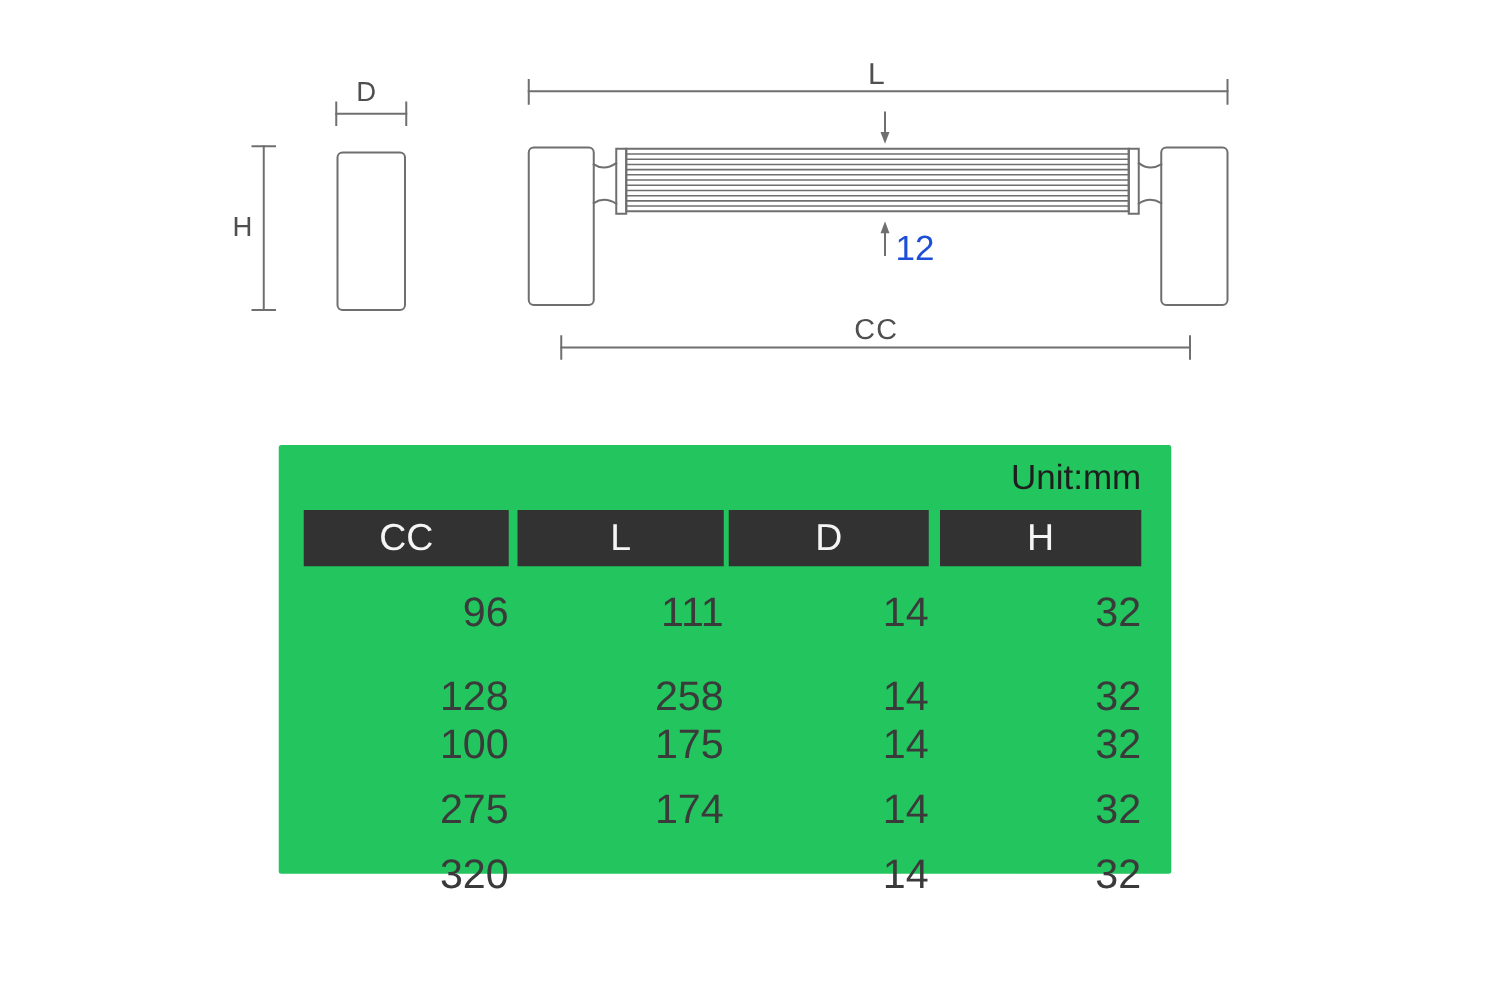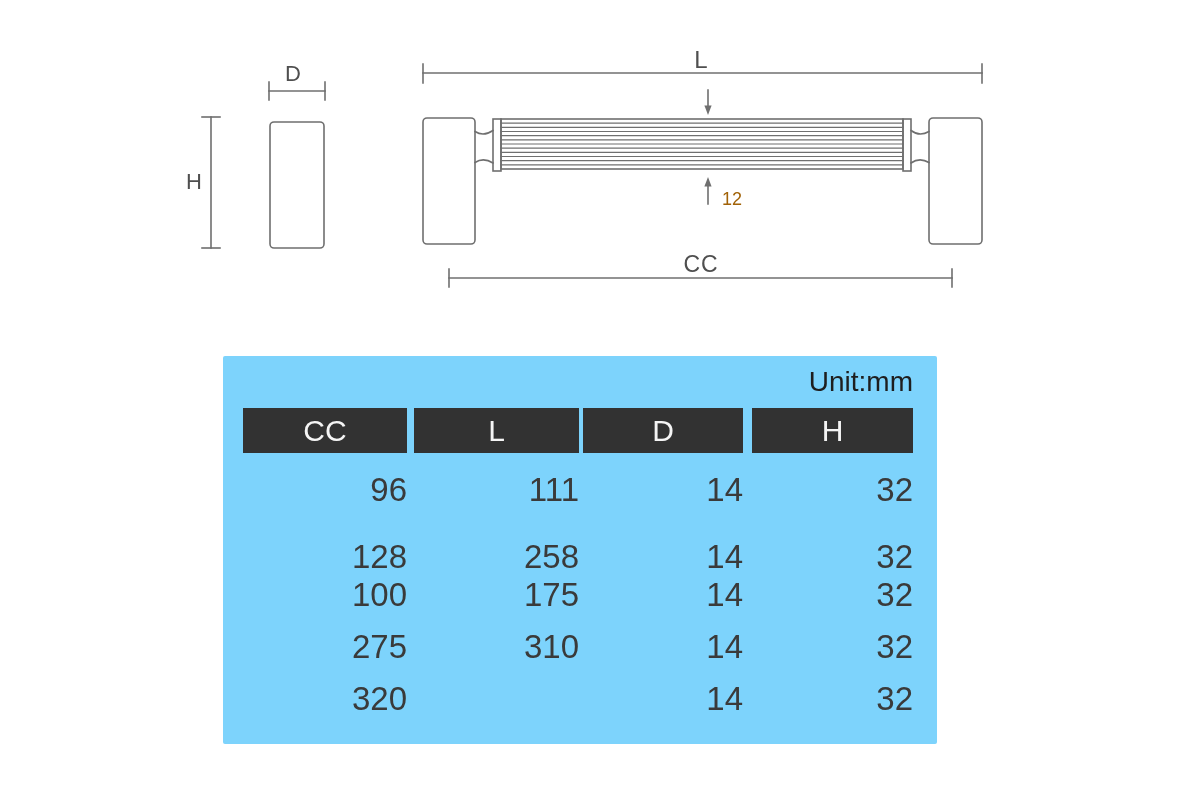--- a/index.html
+++ b/index.html
@@ -7,26 +7,26 @@
     position:relative;width:1200px;height:800px;background:#ffffff;
     font-family:"Liberation Sans","DejaVu Sans",sans-serif;overflow:hidden;
   }
   
   .drawing-svg{position:absolute;left:0;top:0;}
   .dim-label{
     position:absolute;transform:translate(-50%,-50%);
     color:#4f4f4f;font-size:22px;line-height:1;white-space:nowrap;
   }
   .dim-label.l{font-size:24px;}
-  .dim-label.dia{font-size:18px;color:#a16207;}
+  .dim-label.dia{font-size:28px;color:#1d4ed8;}
   .dim-label.cc{font-size:23px;letter-spacing:1px;}
   
   .spec-panel{
-    position:absolute;left:223px;top:356px;width:714px;height:388px;
-    background:#7dd3fc;border-radius:2px;
+    position:absolute;left:223px;top:356px;width:714px;height:343px;
+    background:#22c55e;border-radius:2px;
   }
   .unit-label{
     position:absolute;top:12px;right:24px;
     font-size:28px;color:#1e1e1e;line-height:1;
   }
   .thead-cell{
     position:absolute;top:52px;height:45px;background:#323232;
     color:#f5f5f5;font-size:30px;line-height:45px;text-align:center;
   }
   .trow{position:absolute;left:0;width:714px;height:34px;}
@@ -148,21 +148,21 @@
       <span class="cell c3">32</span>
     </div>
     <div class="trow" style="top:222px">
       <span class="cell c0">100</span>
       <span class="cell c1">175</span>
       <span class="cell c2">14</span>
       <span class="cell c3">32</span>
     </div>
     <div class="trow" style="top:274px">
       <span class="cell c0">275</span>
-      <span class="cell c1">310</span>
+      <span class="cell c1">174</span>
       <span class="cell c2">14</span>
       <span class="cell c3">32</span>
     </div>
     <div class="trow" style="top:326px">
       <span class="cell c0">320</span>
       <span class="cell c2">14</span>
       <span class="cell c3">32</span>
     </div>
   </div>
 

